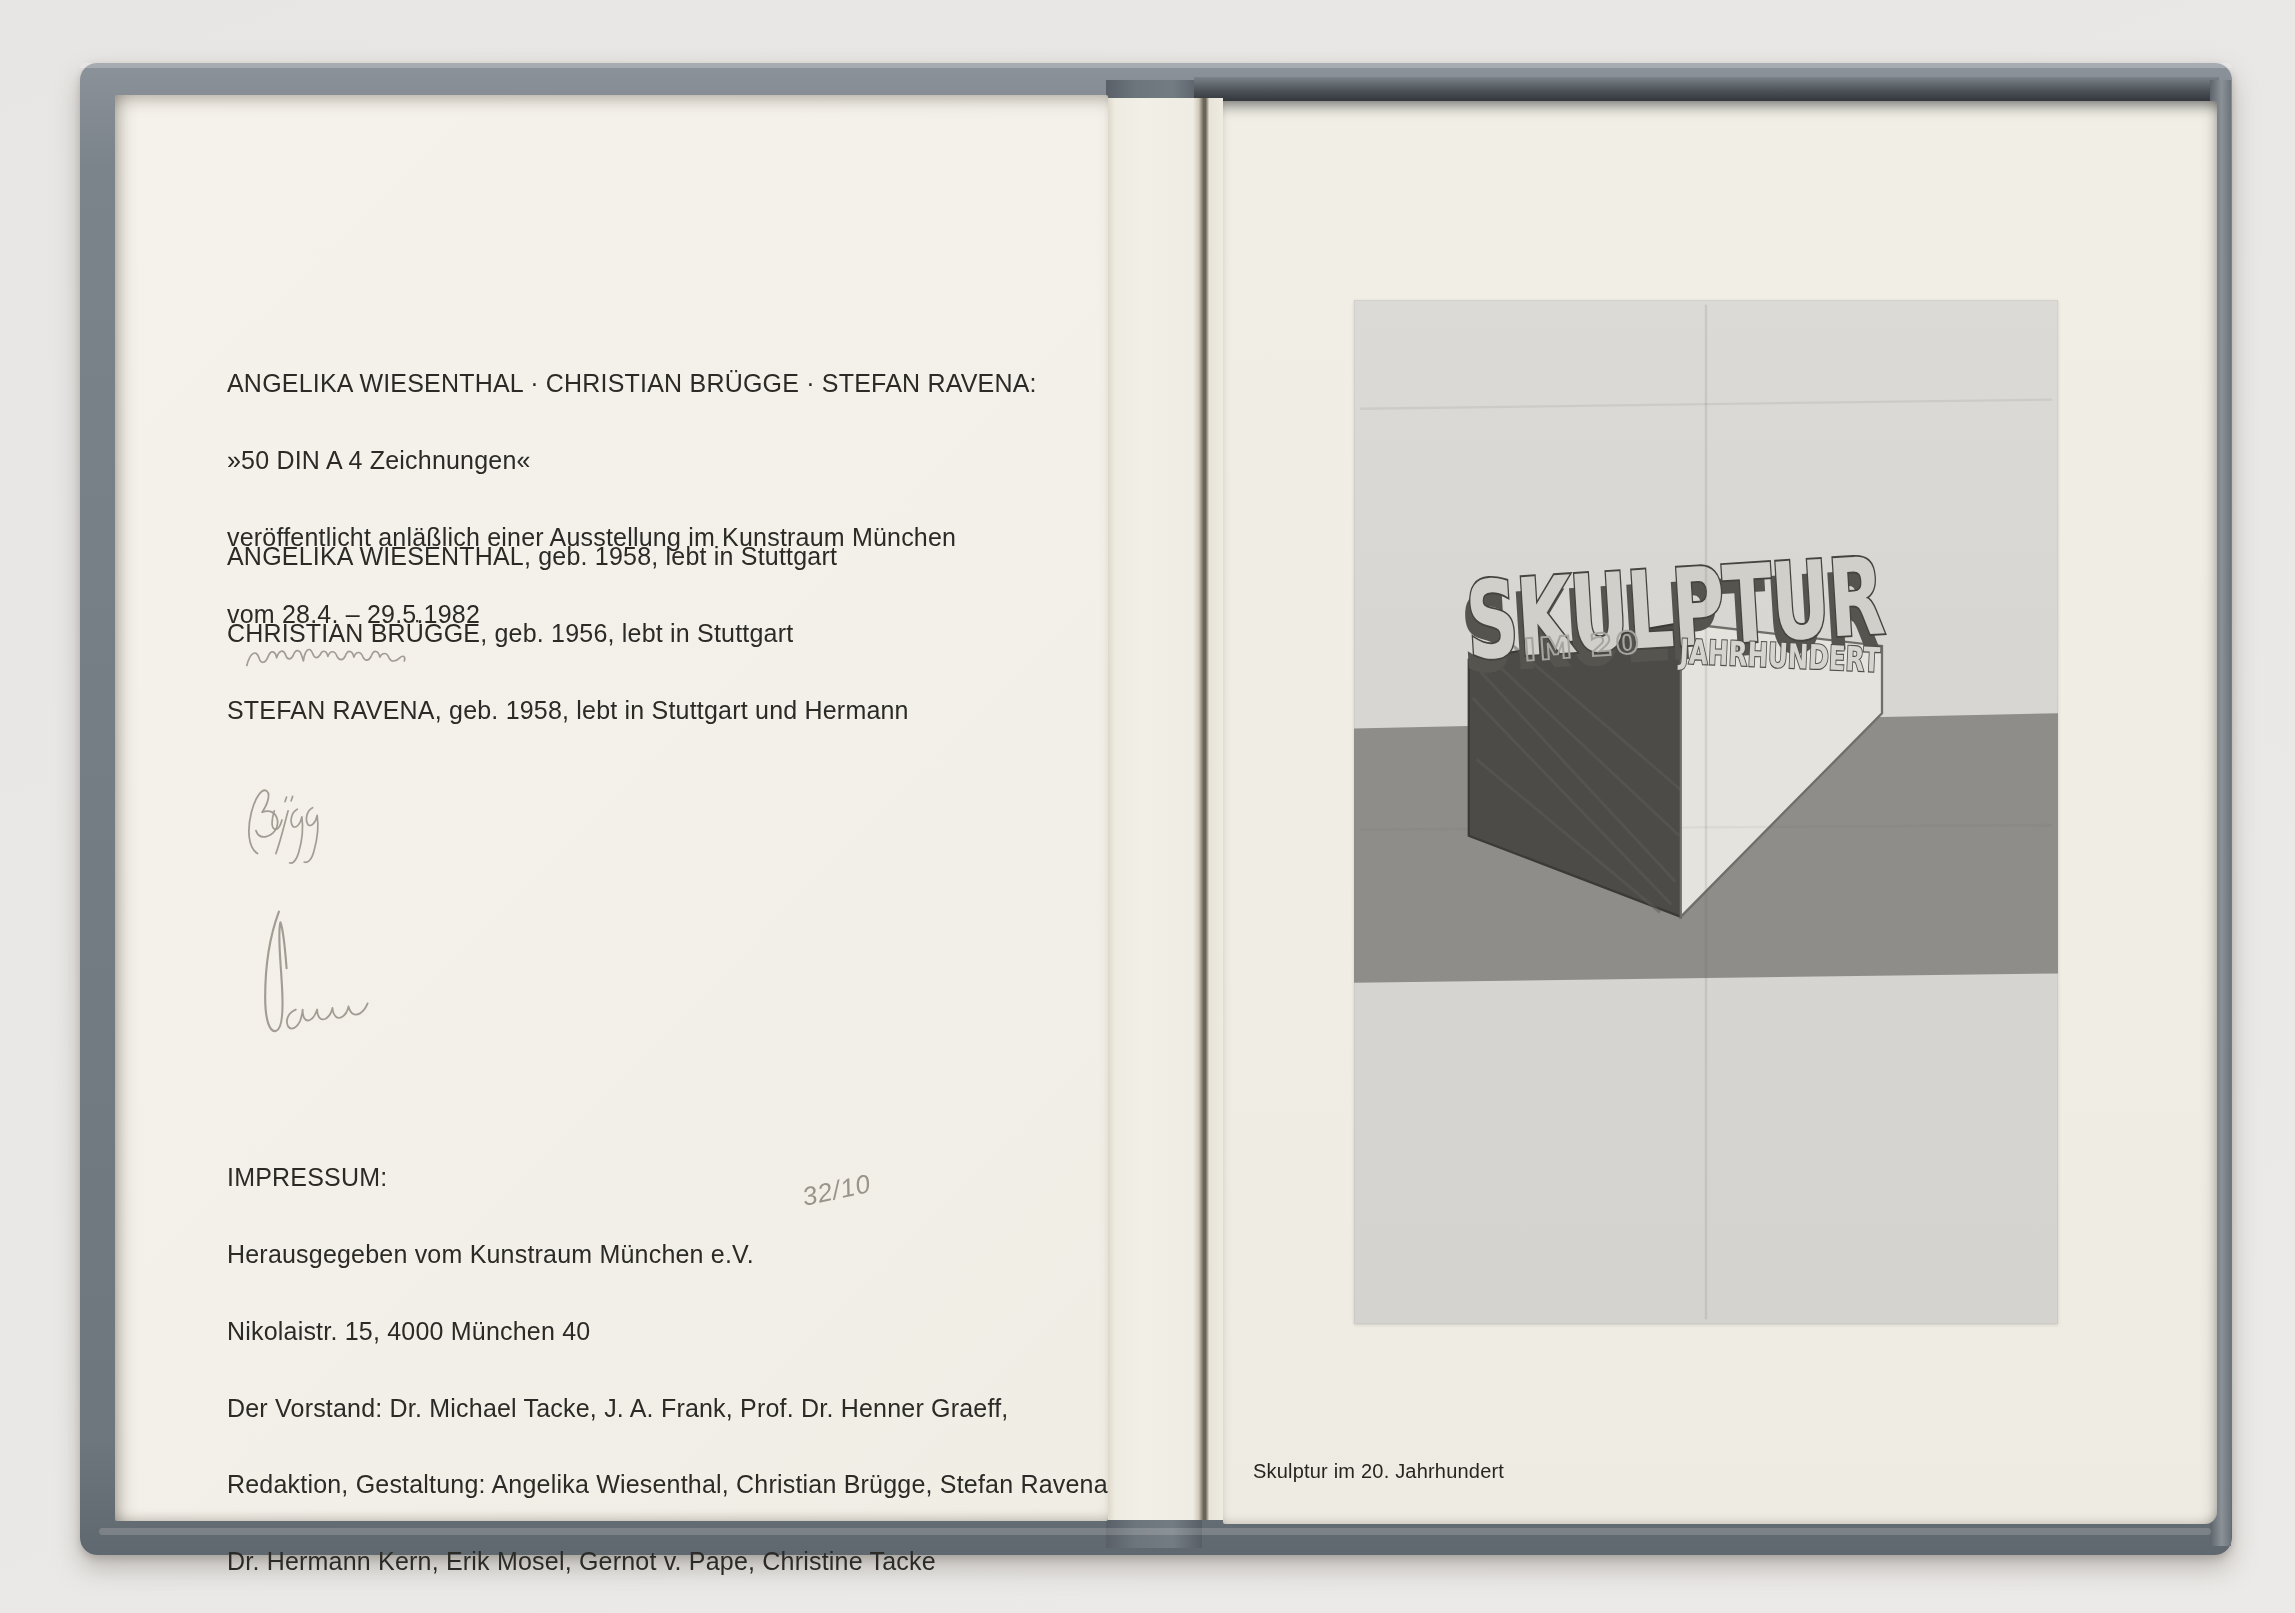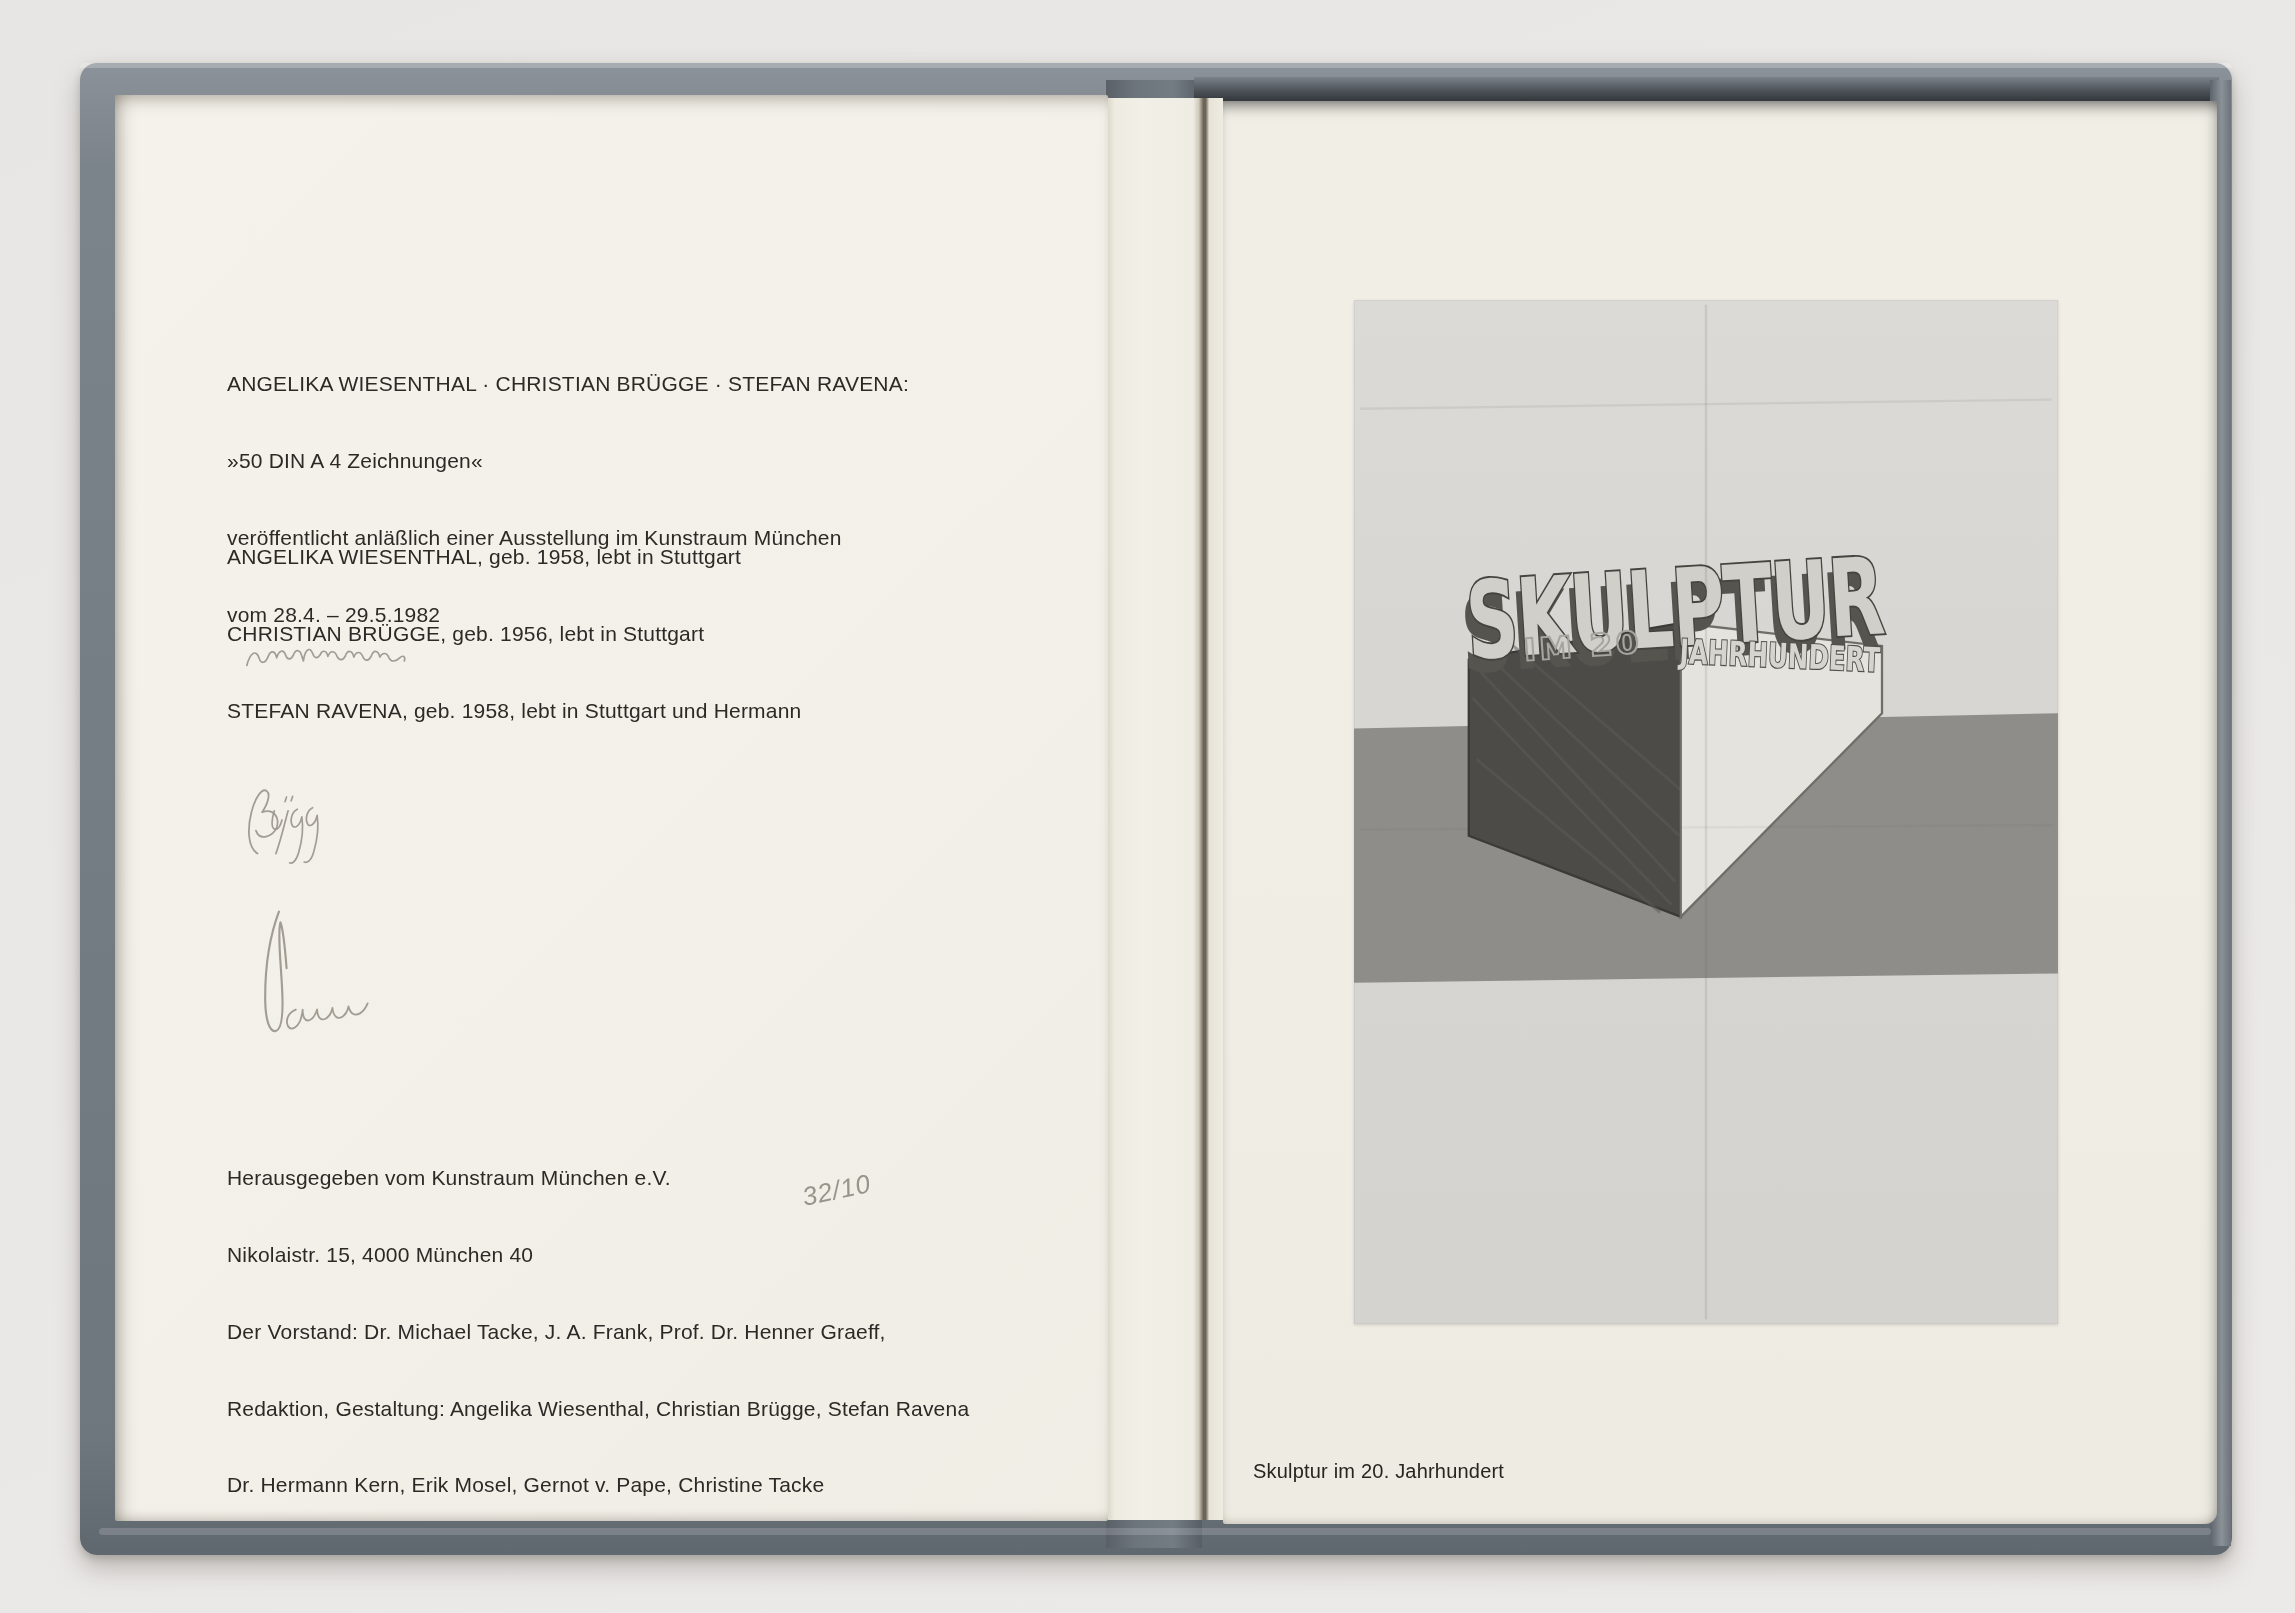--- a/index.html
+++ b/index.html
@@ -32,21 +32,21 @@
   .gutter{left:1108px;top:98px;width:115px;height:1422px;
         background:linear-gradient(90deg,#ddd8ca 0%,#eeebe1 6%,#f2efe7 30%,#efece3 74%,
                    #cfc9b9 79%,#6b6458 83%,#6b6458 85%,#e7e3d7 88%,#eeebe1 100%);}
   .right-page{left:1223px;top:101px;width:994px;height:1423px;border-radius:0 0 12.2px 2.3px;
         background:linear-gradient(180deg,#f1eee5 0%,#f0ede4 60%,#eeebe2 100%);
         box-shadow:inset 0 12.2px 13.8px -7.7px rgba(22,24,27,.55),
                    inset -10.7px 0 13.8px -9.2px rgba(70,72,70,.35),
                    inset 0 -7.7px 9.2px -6.1px rgba(80,75,65,.22);}
 
   
-  .printed{color:#2b2a26;font-size:21px;line-height:25.6px;letter-spacing:0.2px;white-space:pre;}
+  .printed{color:#2b2a26;font-size:25px;line-height:25.6px;letter-spacing:0.2px;white-space:pre;}
   .title-block{left:227px;top:320px;}
   .artists-block{left:227px;top:493px;}
   .impressum-block{left:227px;top:1114px;}
   .edition-note{left:802px;top:1175px;color:#8a8479;font-size:26px;font-style:italic;
         transform:rotate(-12deg);opacity:.85;letter-spacing:0.8px;}
 
   
   .sheet{left:1354px;top:300px;width:704px;height:1024px;
         background:linear-gradient(180deg,#dbdad6 0%,#d7d6d2 35%,#d4d3cf 100%);
         box-shadow:0 0.8px 3.1px rgba(0,0,0,.14), inset 0 0 0 0.8px rgba(0,0,0,.05);}
@@ -93,20 +93,21 @@
       <path class="sig" stroke-width="2.2" d="M88,238 C80,242 78,254 82,260 C86,264 92,258 94,248 C96,262 94,280 90,294 C87,305 82,310 78,308"></path>
       <path class="sig" stroke-width="2.2" d="M108,236 C100,240 98,252 102,258 C106,262 112,256 114,246 C116,260 114,278 110,292 C107,304 102,309 97,307"></path>
     </g>
     <g aria-label="Ravena">
       <path class="sig" stroke-width="2.8" d="M64,372 C52,404 46,446 46,484 C46,514 52,530 60,528 C68,526 70,504 68,470 C66,432 62,400 66,386 C70,396 72,420 74,446"></path>
       <path class="sig" stroke-width="2.4" d="M86,500 C76,504 72,514 76,522 C80,528 88,524 92,514 C94,508 95,503 95,500 C95,510 98,516 104,514 C109,512 112,506 114,500 C114,510 119,515 125,512 C130,509 133,503 134,498 C135,508 140,513 146,510 C151,507 154,501 155,496 C157,505 163,509 170,505 C175,502 178,497 180,492"></path>
     </g>
   </svg>
 
   <div class="abs printed impressum-block">
+    <div>IMPRESSUM:</div>
     <div>Herausgegeben vom Kunstraum München e.V.</div>
     <div>Nikolaistr. 15, 4000 München 40</div>
     <div>Der Vorstand: Dr. Michael Tacke, J. A. Frank, Prof. Dr. Henner Graeff,</div>
     <div>Redaktion, Gestaltung: Angelika Wiesenthal, Christian Brügge, Stefan Ravena</div>
     <div>Dr. Hermann Kern, Erik Mosel, Gernot v. Pape, Christine Tacke</div>
     
     
     
     
     

